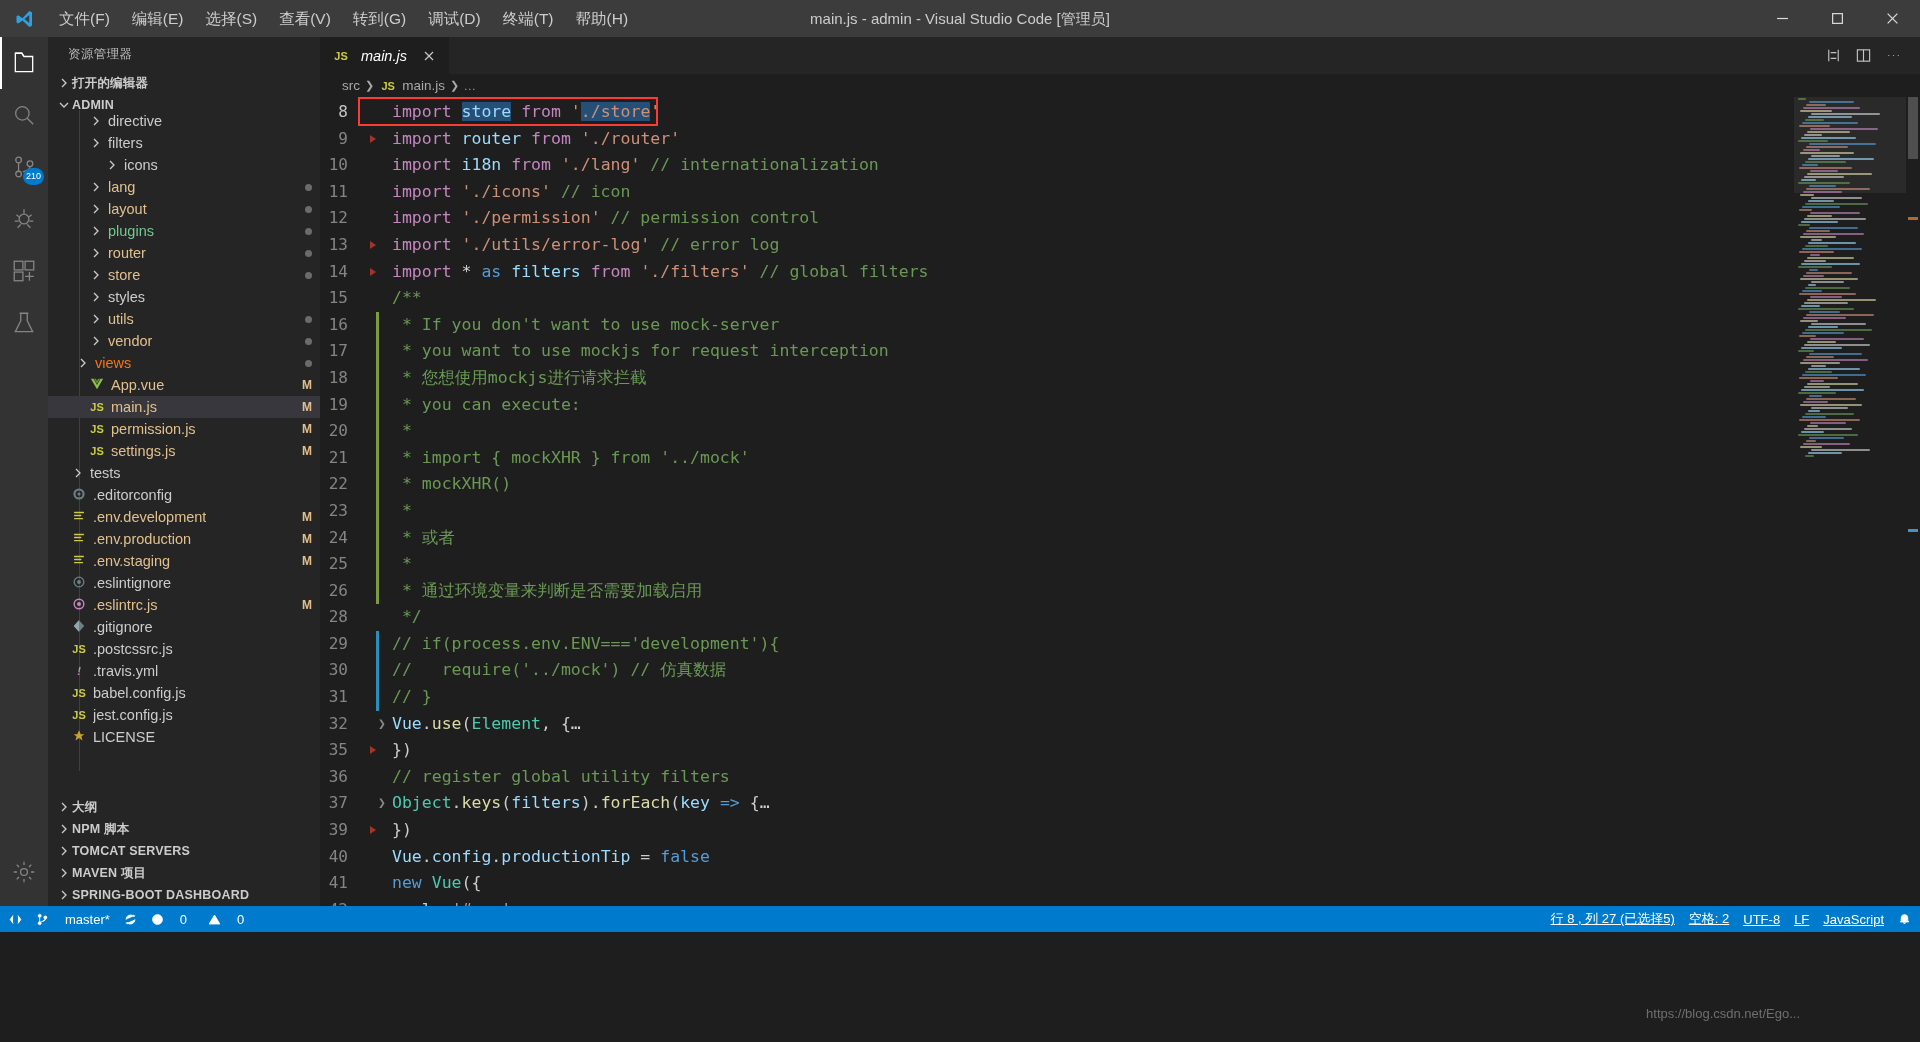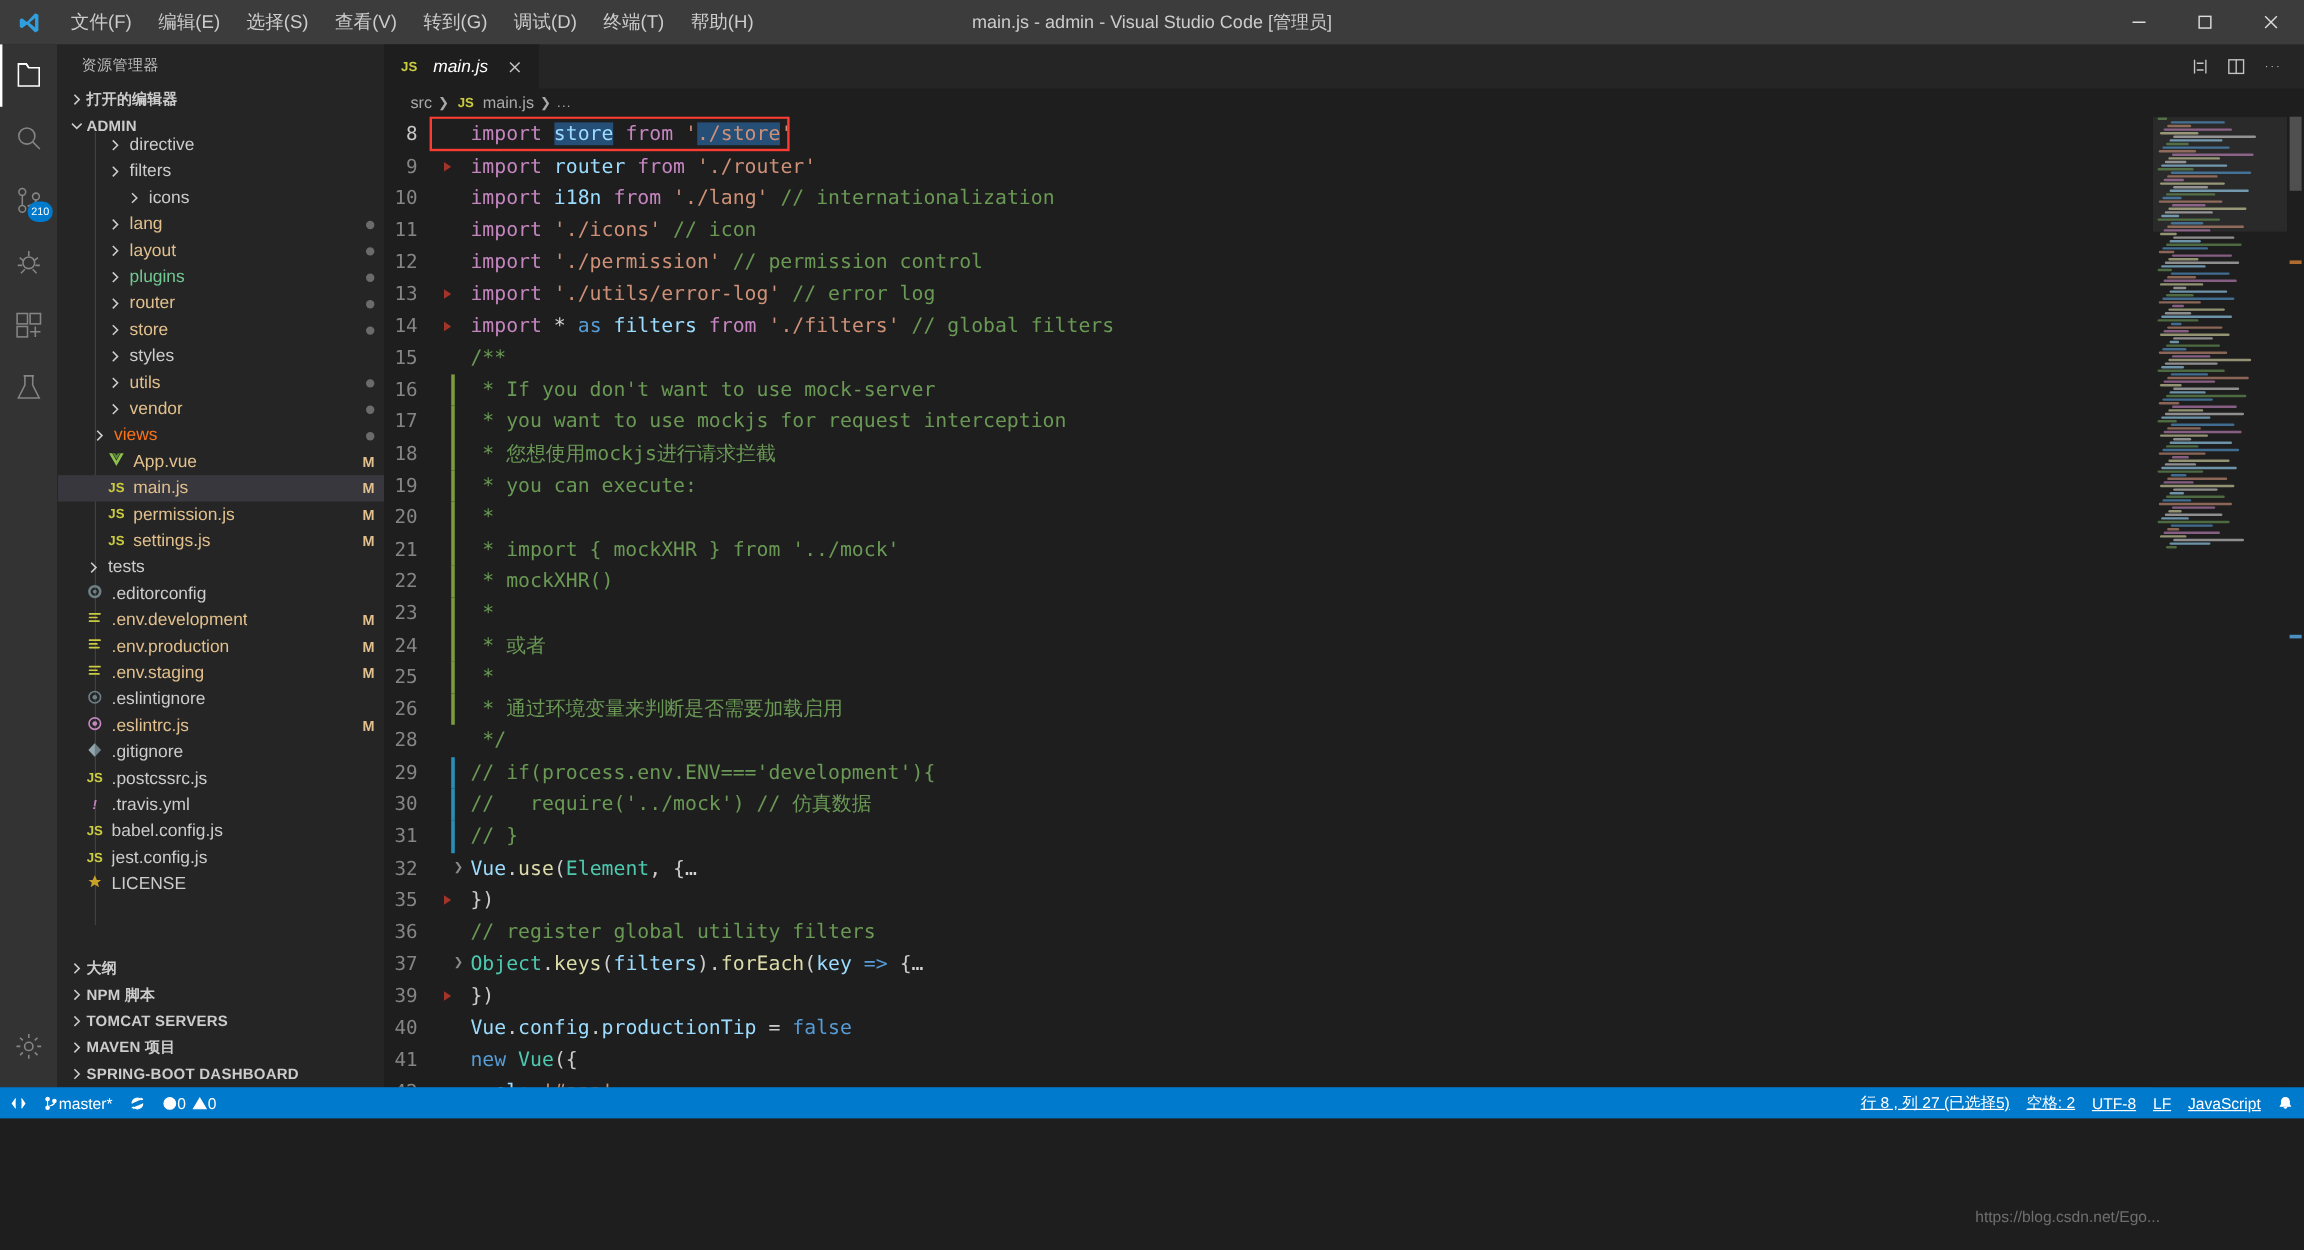--- a/index.html
+++ b/index.html
@@ -166,21 +166,21 @@
     width:14px; flex:0 0 14px; background:#1e1e1e; position:relative;
   }
   .sb-thumb { position:absolute; top:0; left:2px; width:10px; height:62px; background:#4f4f4f; border-radius:0; }
   .sb-mark { position:absolute; left:2px; width:10px; height:3px; }
 
   
   .statusbar {
     height:26px; flex:0 0 26px; background:#007acc; display:flex; align-items:center;
     color:#ffffff; font-size:13px; padding:0 2px;
   }
-  .sb-item { height:26px; display:flex; align-items:center; padding:0 7px; white-space:nowrap; gap:0; }
+  .sb-item { height:26px; display:flex; align-items:center; padding:0 7px; white-space:nowrap; gap:16px; }
   .sb-item svg { width:13px; height:13px; fill:#ffffff; stroke:#ffffff; stroke-width:1.1; }
   .sb-right { margin-left:auto; display:flex; align-items:center;text-decoration:underline; }
   .watermark {
     position:absolute; right:120px; bottom:21px; color:#7d7d7d; font-size:13px;
     pointer-events:none; opacity:.85; font-family:"Liberation Sans",sans-serif;
   }
 </style>
 </head>
 <body>
 

